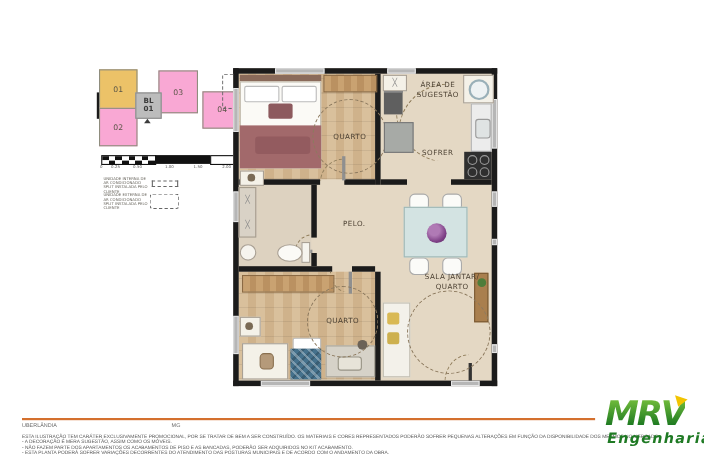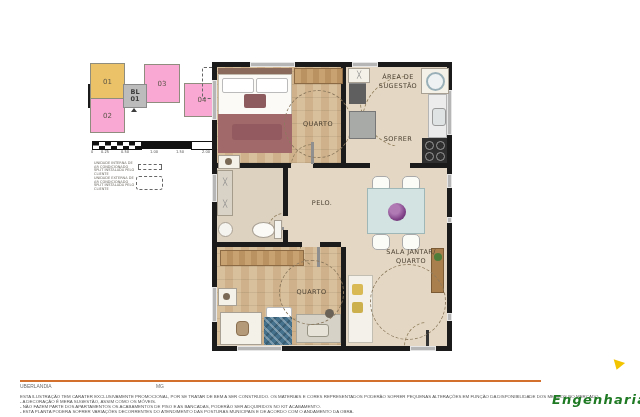--- a/index.html
+++ b/index.html
@@ -273,17 +273,18 @@
   <div class="a" style="left:20px;top:394px;width:521px;height:22px;overflow:visible;">
     <div class="fdisc">
       <div>ESTA ILUSTRAÇÃO TEM CARÁTER EXCLUSIVAMENTE PROMOCIONAL, POR SE TRATAR DE BEM A SER CONSTRUÍDO. OS MATERIAIS E CORES REPRESENTADOS PODERÃO SOFRER PEQUENAS ALTERAÇÕES EM FUNÇÃO DA DISPONIBILIDADE DOS MESMOS NO MERCADO.</div>
       <div>- A DECORAÇÃO É MERA SUGESTÃO, ASSIM COMO OS MÓVEIS.</div>
       <div>- NÃO FAZEM PARTE DOS APARTAMENTOS OS ACABAMENTOS DE PISO E AS BANCADAS, PODERÃO SER ADQUIRIDOS NO KIT ACABAMENTO.</div>
       <div>- ESTA PLANTA PODERÁ SOFRER VARIAÇÕES DECORRENTES DO ATENDIMENTO DAS POSTURAS MUNICIPAIS E DE ACORDO COM O ANDAMENTO DA OBRA.</div>
     </div>
   </div>
 
   <div class="a" style="left:546px;top:359px;width:94px;height:54px;">
+    <div class="a mrv" style="left:4px;top:2px;">MRV</div>
     <div class="a ytri" style="left:66px;top:2px;"></div>
     <div class="a mrvsub" style="left:6px;top:33px;">Engenharia</div>
   </div>
 
 </div>
 
 </body></html>

